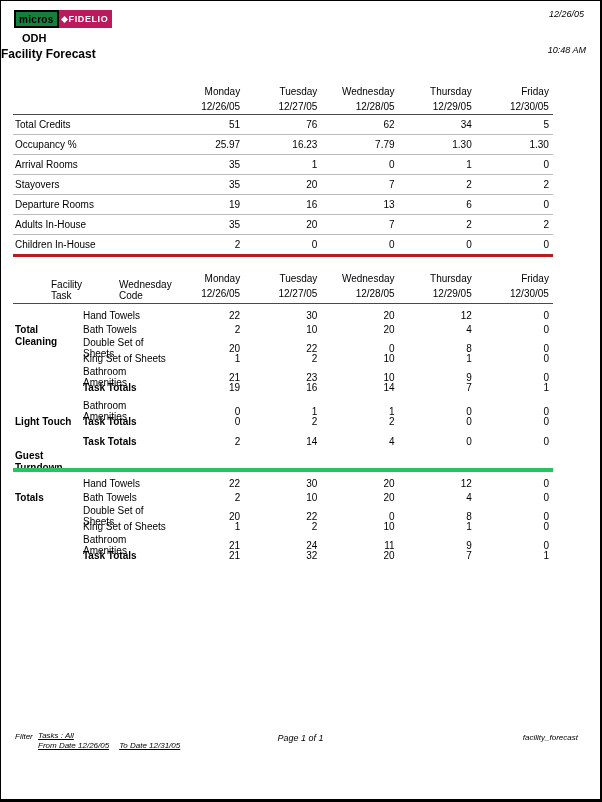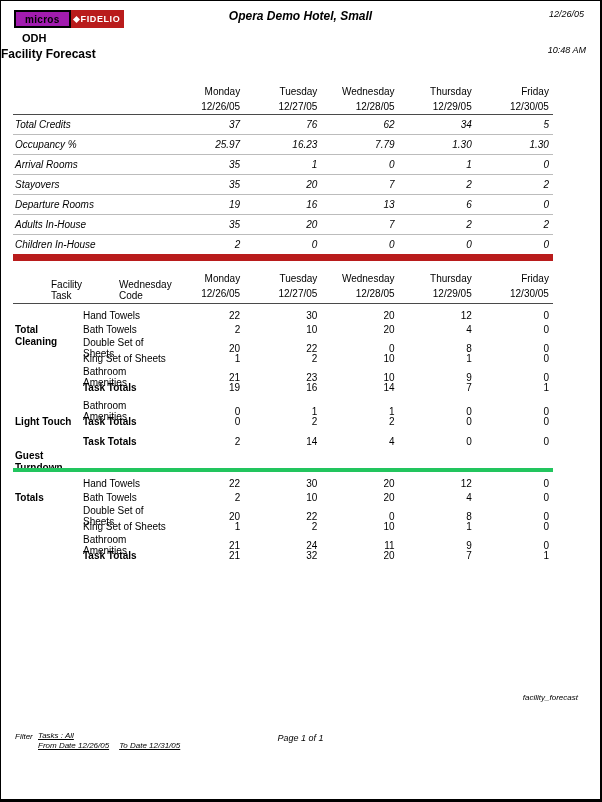--- a/index.html
+++ b/index.html
@@ -4,43 +4,43 @@
 <style>
   html,body{margin:0;padding:0;background:#fff;}
   .page{
     position:relative; width:602px; height:802px; box-sizing:border-box;
     background:#fff; color:#000;
     border:1px solid #000; border-right:2px solid #000; border-bottom:3px solid #000;
     font-family:"Liberation Sans", sans-serif; overflow:hidden;
   }
   
   .logo{position:absolute; left:13px; top:9px; display:flex; align-items:stretch; height:18px;}
-  .logo-micros{border:2px solid #000; font-weight:bold; font-size:10px; padding:0 9px;
-    display:flex; align-items:center; background:#a21caf; letter-spacing:.3px;}
-  .logo-fidelio{background:#b91c1c; color:#fff; font-weight:bold; font-size:9px; padding:0 4px 0 2px;
+  .logo-micros{border:2px solid #000; font-weight:bold; font-size:10px; padding:0 3px;
+    display:flex; align-items:center; background:#15803d; letter-spacing:.3px;}
+  .logo-fidelio{background:#be185d; color:#fff; font-weight:bold; font-size:9px; padding:0 4px 0 2px;
     display:flex; align-items:center; letter-spacing:.6px;}
   .diamond{width:5px; height:5px; background:#fff; transform:rotate(45deg); margin:0 2px 0 1px;}
   .prop-code{position:absolute; left:21px; top:31px; font-weight:bold; font-size:11px;}
   .hotel-name{position:absolute; left:0; right:0; top:8px; text-align:center;
     font-weight:bold; font-style:italic; font-size:12px;}
   .report-date{position:absolute; right:16px; top:8px; font-style:italic; font-size:9px;}
   .report-title{position:absolute; left:0; right:0; top:46px; text-align:left;
     font-weight:bold; font-size:12px;}
   .report-time{position:absolute; right:14px; top:44px; font-style:italic; font-size:9px;}
   
   .grid-cols1{display:grid; grid-template-columns:154px repeat(5,77.2px);}
   .grid-cols2{display:grid; grid-template-columns:68px 86px repeat(5,77.2px);}
   .day-cell{text-align:right; padding-right:4px; font-size:10px;}
   .day-name{line-height:14px;}
   .day-date{line-height:15px;}
   .num-cell{text-align:right; padding-right:4px; font-size:10px;}
   
   .t1{position:absolute; left:12px; top:84px; width:540px;}
   .t1-header{border-bottom:1px solid #4a4a4a; padding-bottom:1px; align-items:end; height:28px;}
-  .t1-body{border-bottom:7px solid #b91c1c;font-style:italic;}
+  .t1-body{border-bottom:3px solid #b91c1c;}
   .t1-body .t-row{height:19px; align-items:center; border-bottom:1px solid #bcbcbc;}
   .t1-body .t-row:last-child{border-bottom:none;}
   .row-label{font-size:10px; padding-left:2px;}
   
   .t2{position:absolute; left:12px; top:258px; width:540px;}
   .t2-header{border-bottom:1px solid #4a4a4a; padding-bottom:2px; align-items:end; height:42px;}
   .hcell{font-size:10px; padding-left:2px;margin-left:36px;}
   .t2-sections{width:540px;}
   .t2-section{position:relative; padding-top:4px; padding-bottom:1px;}
   .t2-section.divider{border-top:4px solid #22c55e; margin-top:3px;}
@@ -48,36 +48,35 @@
     line-height:12px; white-space:pre-line;}
   .t-row2{height:14.5px; align-items:center;}
   .code-cell{font-size:10px; padding-left:2px;}
   .bold-row .code-cell{font-weight:bold;}
   
   .f-filter{position:absolute; left:14px; top:731px; font-size:8px; font-style:italic;}
   .f-tasks{position:absolute; left:37px; top:730px; font-size:8px; font-style:italic; line-height:10px;text-decoration:underline;}
   .f-dates span{margin-right:10px;}
   .f-page{position:absolute; left:0; right:0; top:732px; text-align:center;
     font-size:9px; font-style:italic;}
-  .f-report{position:absolute; right:22px; top:692px; font-size:8px; font-style:italic;}
+  .f-report{position:absolute; right:22px; top:732px; font-size:8px; font-style:italic;}
 </style>
 </head>
 <body>
 
 <div class="page">
 
   <div class="logo">
     <span class="logo-micros">micros</span>
     <span class="logo-fidelio">
         <span class="diamond"></span>
         <span>FIDELIO</span>
       </span>
   </div>
   <div class="prop-code">ODH</div>
-  <div class="hotel-name">Opera Demo Hotel, Small</div>
   <div class="report-date">12/26/05</div>
   <div class="report-title">Facility Forecast</div>
   <div class="report-time">10:48 AM</div>
 
   <div class="t1">
     <div class="t1-header grid-cols1" id="t1-header">
       <div class="row-label"></div>
     <div class="day-cell">
           <div class="day-name">Monday</div>
           <div class="day-date">12/26/05</div>
@@ -95,21 +94,21 @@
           <div class="day-date">12/29/05</div>
         </div>
         <div class="day-cell">
           <div class="day-name">Friday</div>
           <div class="day-date">12/30/05</div>
         </div>
       </div>
     <div class="t1-body" id="t1-body">
         <div class="t-row grid-cols1">
           <div class="row-label">Total Credits</div>
-          <div class="num-cell">37</div>
+          <div class="num-cell">51</div>
           <div class="num-cell">76</div>
           <div class="num-cell">62</div>
           <div class="num-cell">34</div>
           <div class="num-cell">5</div>
         </div>
         <div class="t-row grid-cols1">
           <div class="row-label">Occupancy %</div>
           <div class="num-cell">25.97</div>
           <div class="num-cell">16.23</div>
           <div class="num-cell">7.79</div>

